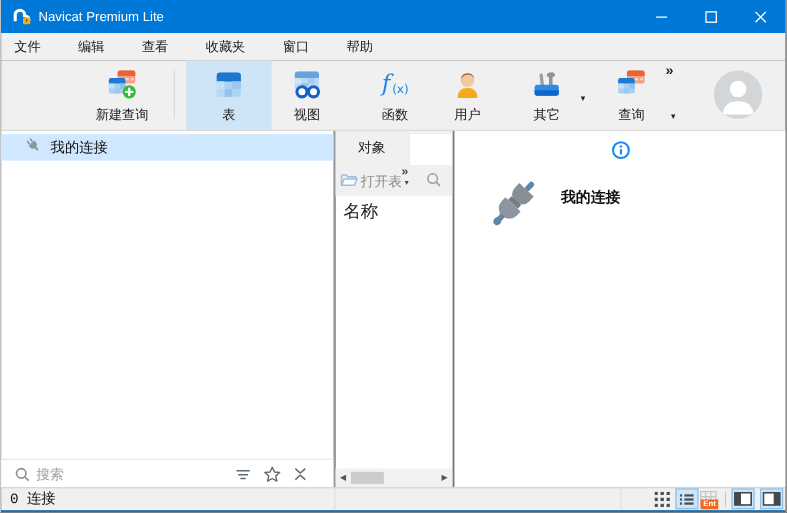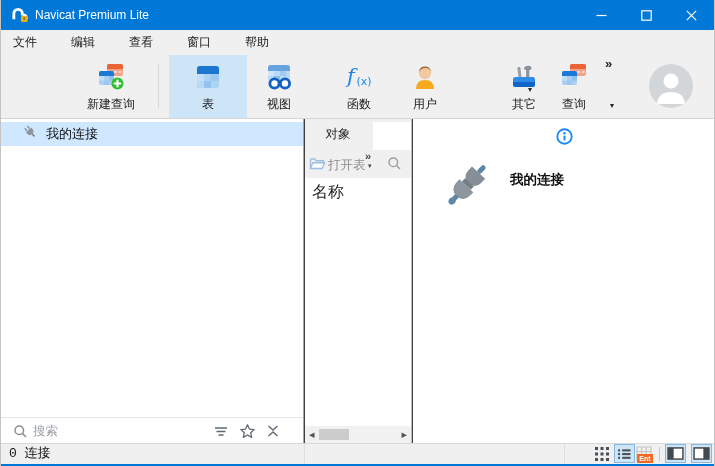--- a/index.html
+++ b/index.html
@@ -110,20 +110,21 @@
             <path d="M0.8 0.8 L10.2 10.2 M10.2 0.8 L0.8 10.2" stroke="#fff" stroke-width="1.2"></path>
           </svg>
       </div>
     </div>
   </div>
 
   <div class="menubar">
     <span class="menu-item">文件</span>
     <span class="menu-item">编辑</span>
     <span class="menu-item">查看</span>
+    <span class="menu-item">收藏夹</span>
     <span class="menu-item">窗口</span>
     <span class="menu-item">帮助</span>
   </div>
 
   <div class="toolbar">
 
 
     <div class="tb-item" style="left:76px; width:68px;">
       <span class="ticon">
         <svg width="30" height="30" viewBox="0 0 30 30">
@@ -190,21 +191,21 @@
       <span class="ticon">
         <svg width="30" height="30" viewBox="0 0 30 30">
           <path d="M6 27 q0-9 9-9 q9 0 9 9 z" fill="#f6a81f"></path>
           <circle cx="15" cy="11" r="6.2" fill="#f3c79f"></circle>
           <path d="M8.9 9.8 a6.2 6.2 0 0 1 12.2-.2 q-1.5-3.2-4.4-3.6 q-5-.7-7.8 3.8" fill="#9c6b3c"></path>
         </svg>
       </span>
       <span class="tlabel">用户</span>
     </div>
 
-    <div class="tb-item" style="left:495px; width:56px;">
+    <div class="tb-item" style="left:468px; width:56px;">
       <span class="ticon">
         <svg width="30" height="30" viewBox="0 0 30 30">
           <rect x="9" y="5" width="3" height="12" rx="1" fill="#97a0a8" transform="rotate(-7 10 11)"></rect>
           <path d="M18 4 q4.5-1.2 4.5 3 l-2.2 1.2 v8 h-3.2 v-8 l-2.1-1.2 q0-2.6 3-3" fill="#8b949c"></path>
           <rect x="4" y="15" width="22" height="10" rx="2.5" fill="#2e8be6"></rect>
           <path d="M4 20 h22 v2.5 a2.5 2.5 0 0 1 -2.5 2.5 h-17 a2.5 2.5 0 0 1 -2.5 -2.5 z" fill="#1265c8"></path>
         </svg>
       </span>
       <span class="tlabel">其它</span>
     </div>

